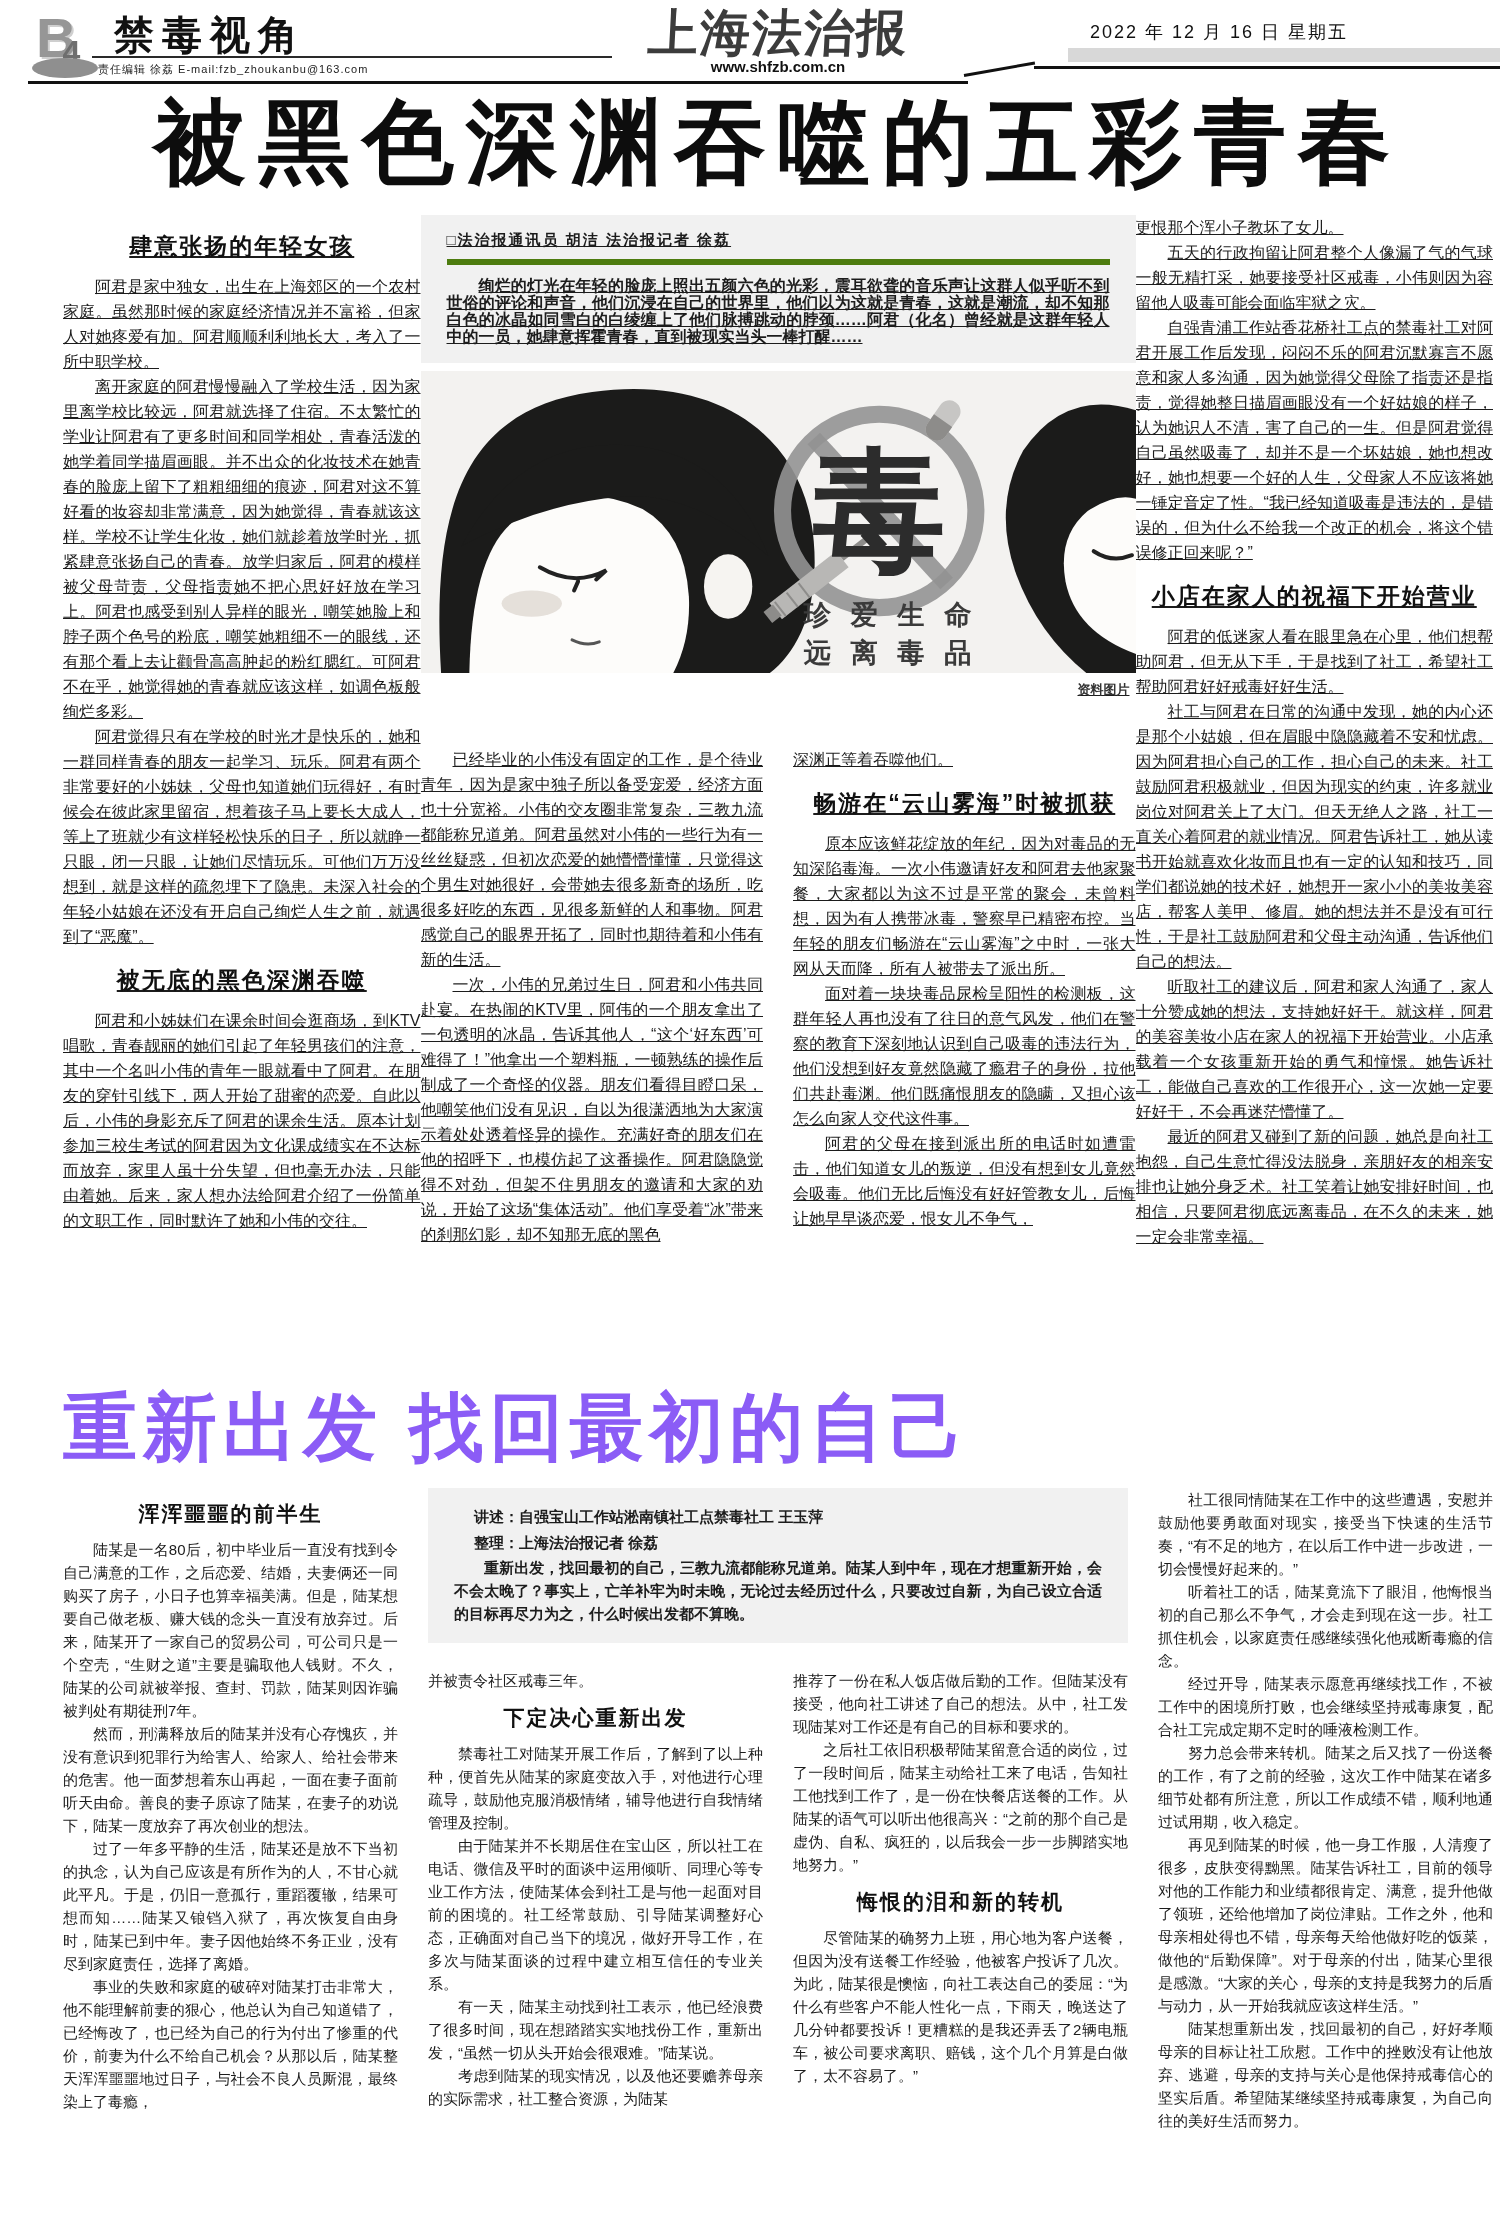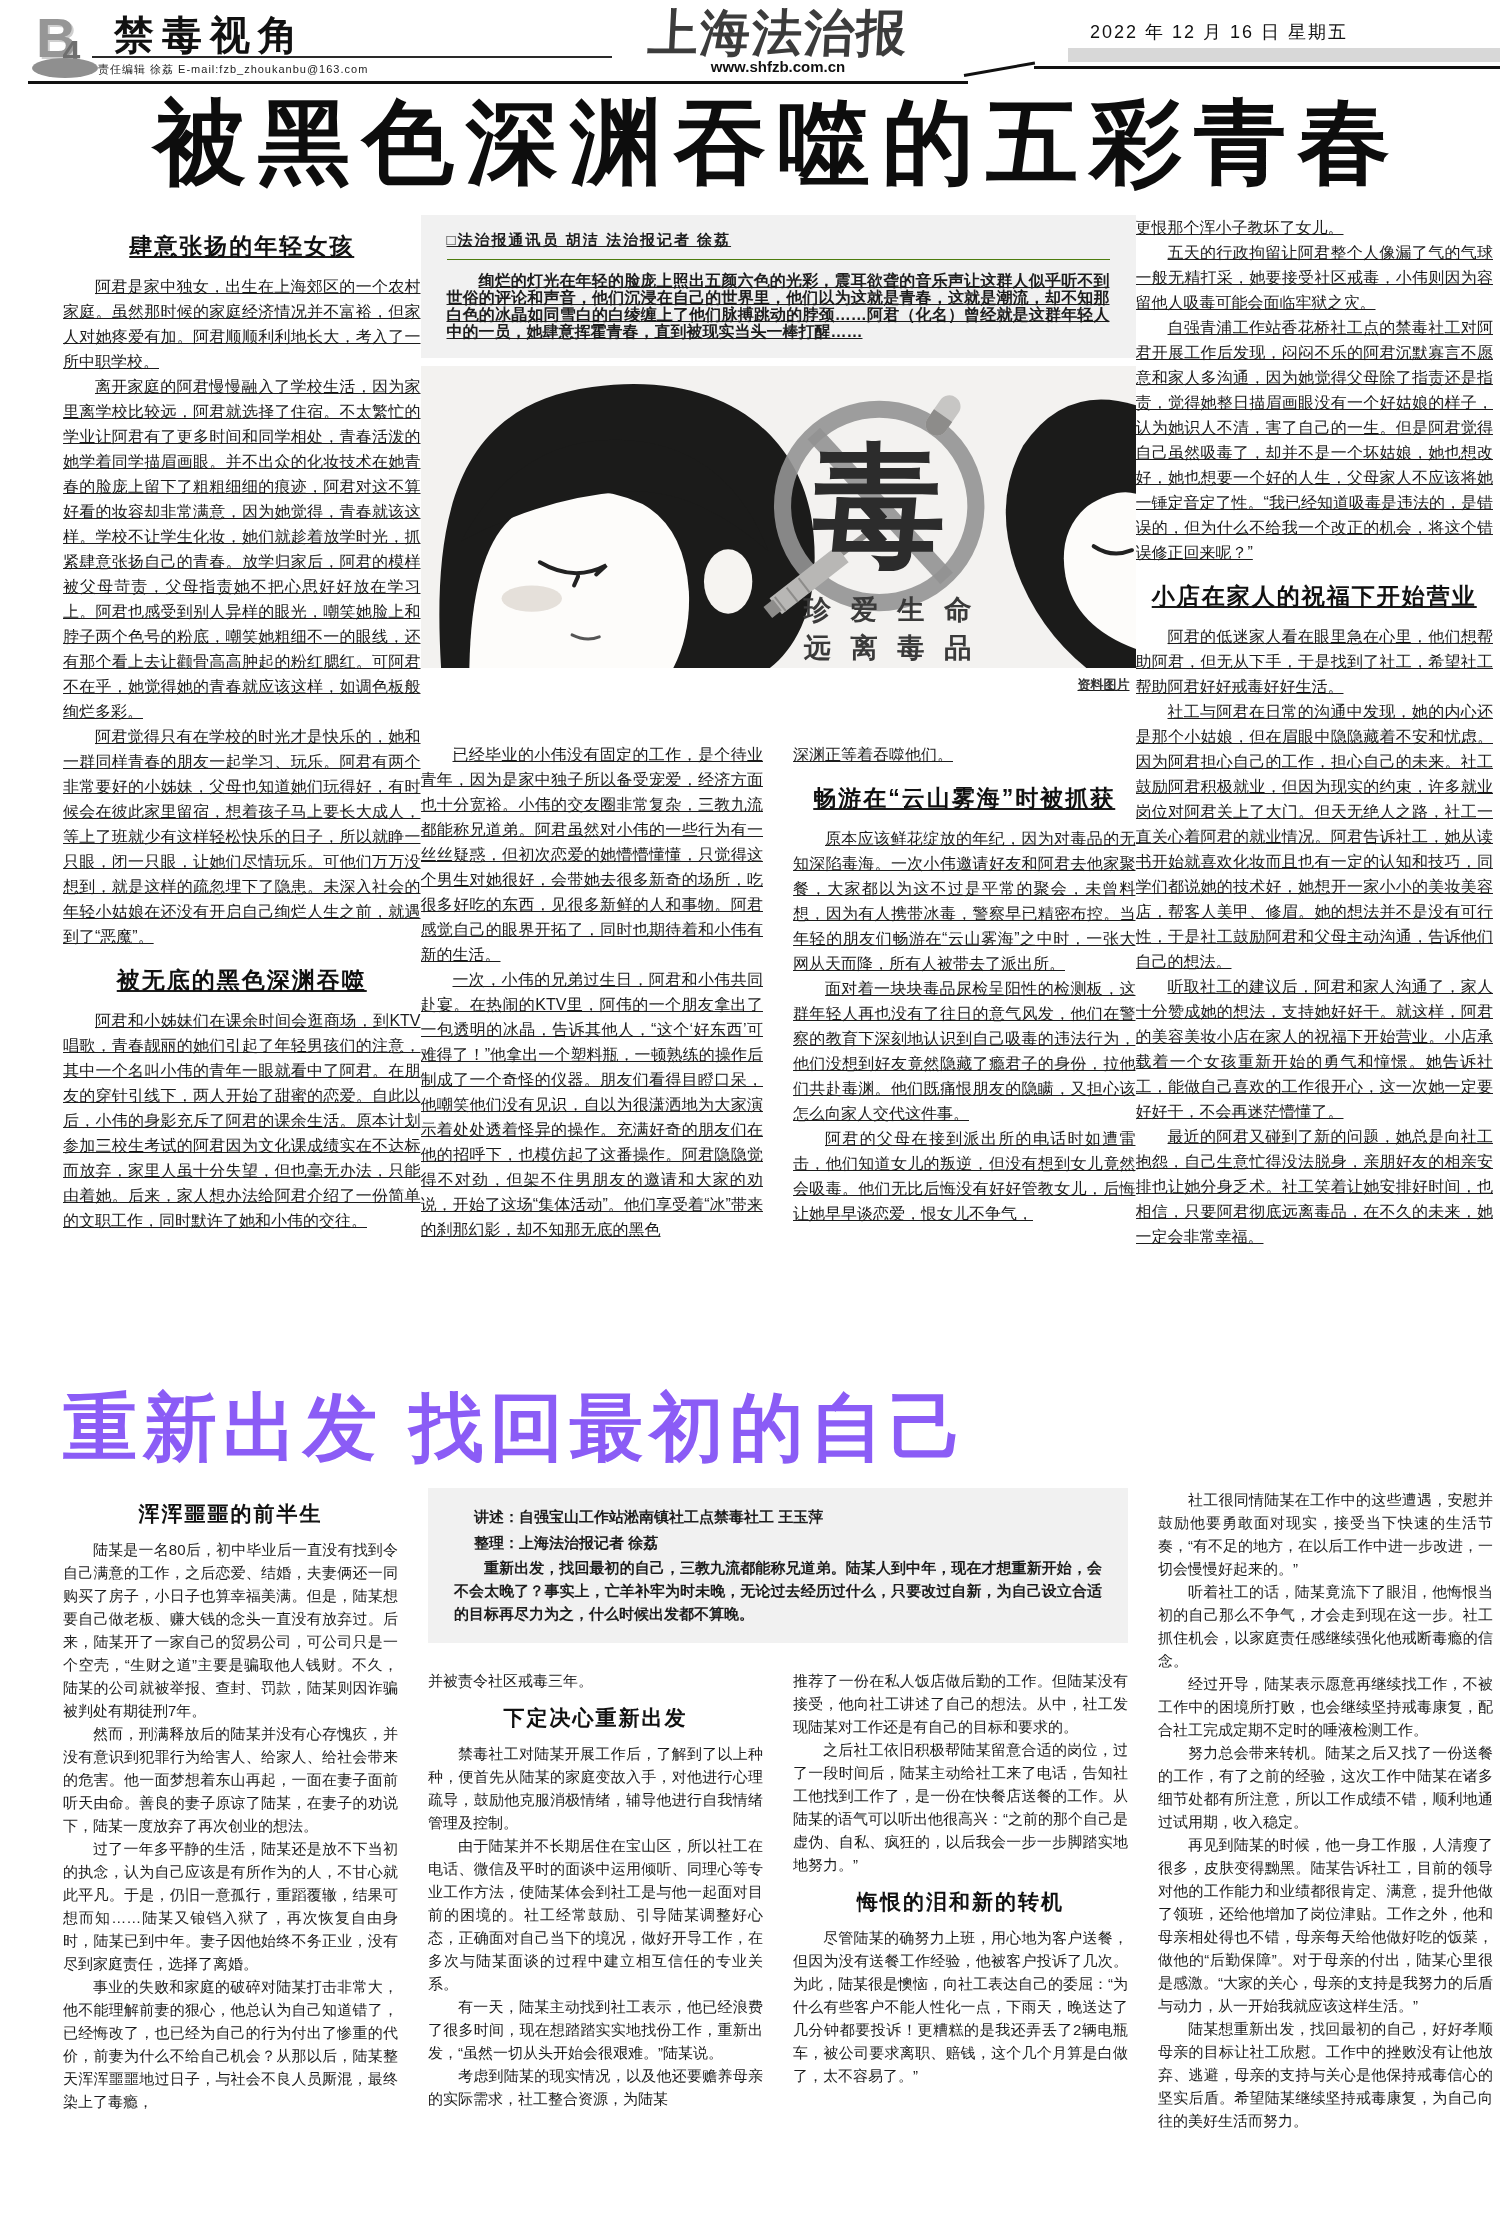--- a/index.html
+++ b/index.html
@@ -40,21 +40,21 @@
   .col{overflow:hidden;}
   .a1 p{margin:0;font-size:16px;line-height:25px;text-align:justify;}
   .a2g p{margin:0;font-size:15px;line-height:23px;text-align:justify;}
   .para{text-indent:2em;}
   .cont{text-indent:0;}
   h3.sub{margin:16px 0 12px 0;text-align:center;font-weight:800;color:#111;}
   .a1 h3.sub{font-size:23px;letter-spacing:2px;}
   .a2g h3.sub{font-size:21px;letter-spacing:2px;margin:12px 0 10px 0;}
   .graybox{background:#f1f1f1;padding:16px 26px 18px 26px;}
   .byline{font-size:15px;font-weight:bold;letter-spacing:2px;padding-bottom:9px;
-          border-bottom:1px solid #4d7c0f;margin-bottom:12px;}
+          border-bottom:6px solid #4d7c0f;margin-bottom:12px;}
   .intro1{margin:0;font-size:16px;font-weight:bold;line-height:17px;text-indent:2em;text-align:justify;}
   .narrator{font-size:15px;font-weight:bold;line-height:26px;margin-left:20px;}
   .intro2{margin:14px 0 0 0;font-size:15px;font-weight:bold;line-height:25px;text-indent:2em;text-align:justify;}
   .illo{margin-top:8px;height:302px;background:#f3f2f0;overflow:hidden;}
   .caption{font-size:13px;font-weight:bold;color:#333;text-align:right;margin:8px 6px 18px 0;}
   .subcols{display:flex;gap:30px;margin-top:48px;}
   .subcols .col{flex:1;}
 </style>
 </head>
 <body>

